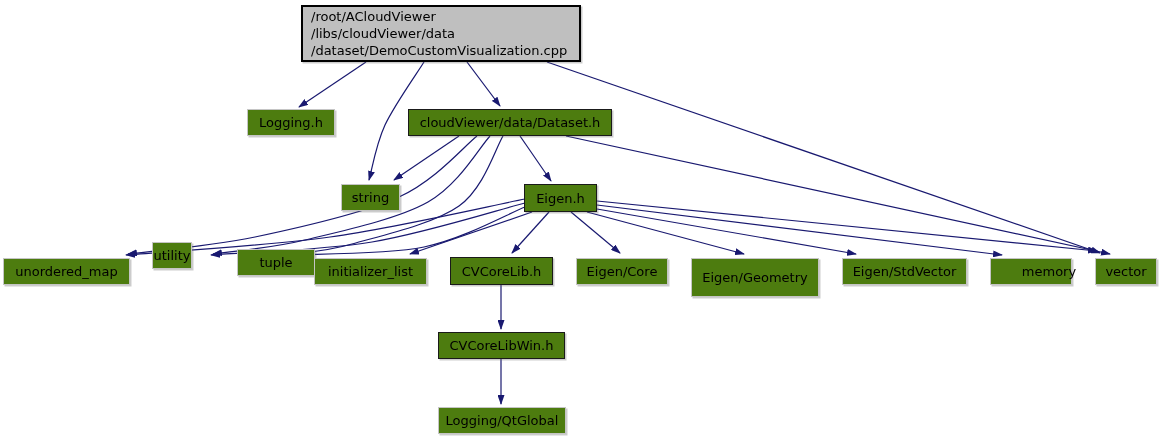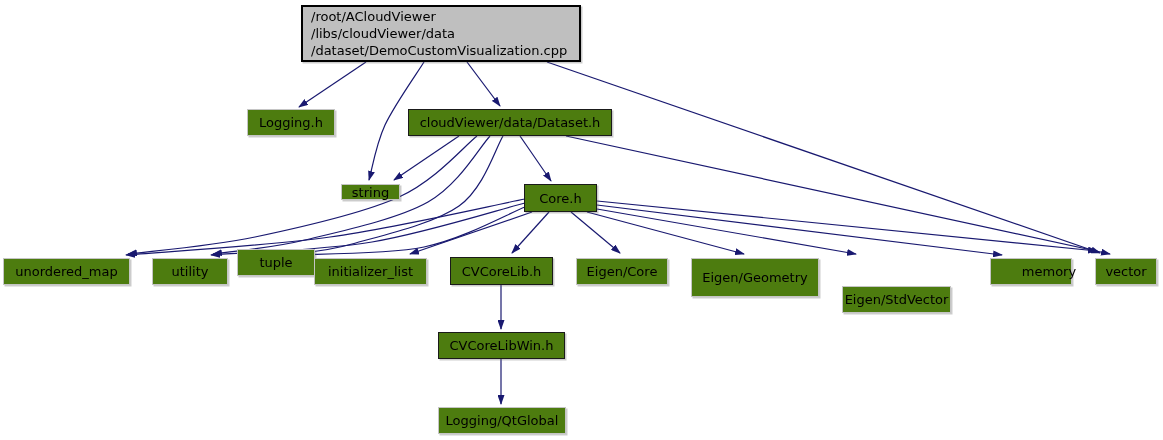--- a/index.html
+++ b/index.html
@@ -74,27 +74,27 @@
         <path d="M501,285 L501,329" fill="none" stroke="#191970" stroke-width="1.2" marker-end="url(#arrowhead)"></path>
         <path d="M501,359 L501,404" fill="none" stroke="#191970" stroke-width="1.2" marker-end="url(#arrowhead)"></path>
       </g>
   </svg>
 
 <div class="node main" style="left: 301px; top: 5px; width: 280px; height: 57px;">/root/ACloudViewer
 /libs/cloudViewer/data
 /dataset/DemoCustomVisualization.cpp</div>
     <div class="node external" style="left: 247px; top: 109px; width: 88px; height: 27px;">Logging.h</div>
     <div class="node doc" style="left: 408px; top: 109px; width: 204px; height: 27px;">cloudViewer/data/Dataset.h</div>
-    <div class="node external" style="left: 341px; top: 184px; width: 59px; height: 16px;">string</div>
-    <div class="node doc" style="left: 524px; top: 184px; width: 73px; height: 28px;">Core.h</div>
+    <div class="node external" style="left: 341px; top: 184px; width: 59px; height: 27px;">string</div>
+    <div class="node doc" style="left: 524px; top: 184px; width: 73px; height: 28px;">Eigen.h</div>
     <div class="node external" style="left: 3px; top: 258px; width: 127px; height: 27px;">unordered_map</div>
-    <div class="node external" style="left: 152px; top: 258px; width: 76px; height: 27px;">utility</div>
+    <div class="node external" style="left: 152px; top: 242px; width: 40px; height: 27px;">utility</div>
     <div class="node external" style="left: 237px; top: 249px; width: 78px; height: 27px;">tuple</div>
     <div class="node external" style="left: 314px; top: 258px; width: 113px; height: 27px;">initializer_list</div>
     <div class="node doc" style="left: 450px; top: 257px; width: 103px; height: 28px;">CVCoreLib.h</div>
     <div class="node external" style="left: 576px; top: 258px; width: 92px; height: 27px;">Eigen/Core</div>
     <div class="node external" style="left: 691px; top: 258px; width: 128px; height: 39px;">Eigen/Geometry</div>
-    <div class="node external" style="left: 842px; top: 258px; width: 109px; height: 27px; margin-top: 28px;">Eigen/StdVector</div>
+    <div class="node external" style="left: 842px; top: 258px; width: 125px; height: 27px;">Eigen/StdVector</div>
     <div class="node external" style="left: 990px; top: 258px; width: 82px; height: 27px; padding-left: 36px;">memory</div>
     <div class="node external" style="left: 1095px; top: 258px; width: 62px; height: 27px;">vector</div>
     <div class="node doc" style="left: 438px; top: 332px; width: 127px; height: 27px;">CVCoreLibWin.h</div>
     <div class="node external" style="left: 438px; top: 407px; width: 128px; height: 27px;">Logging/QtGlobal</div>
   </div>
 
 </body></html>

